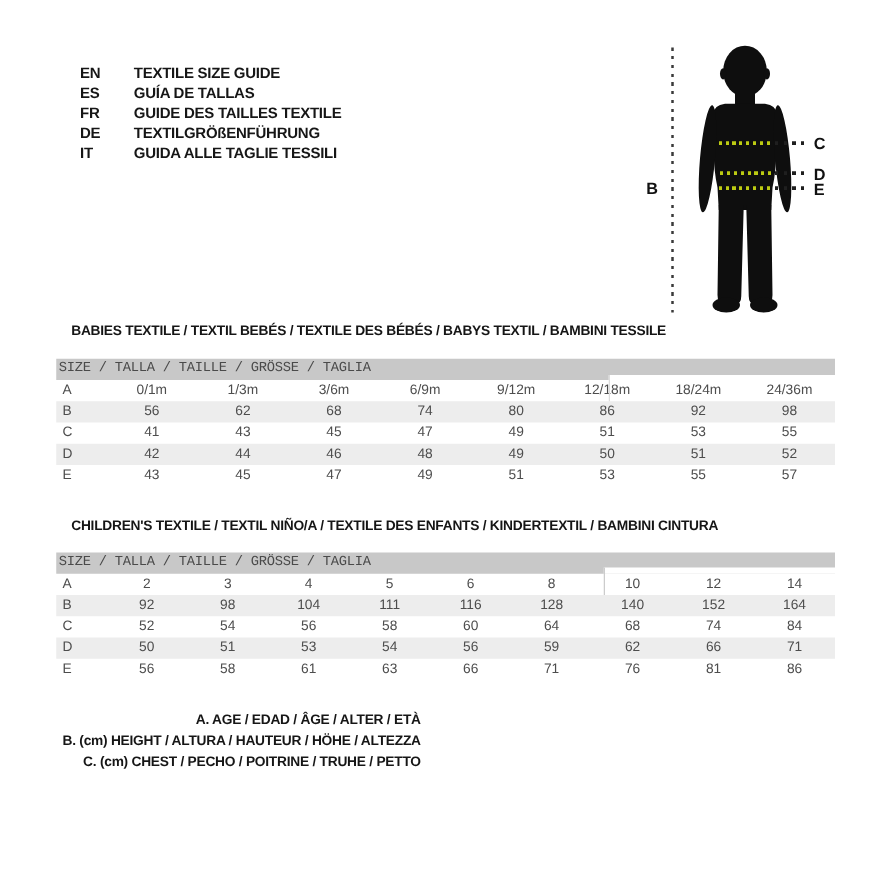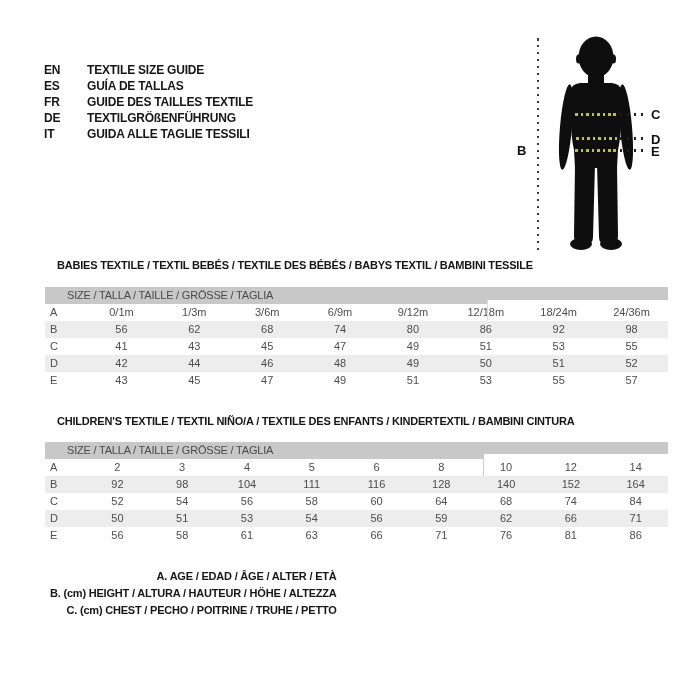--- a/index.html
+++ b/index.html
@@ -2,21 +2,21 @@
 <html><head>
 <meta charset="utf-8">
 <style>
   html,body { margin:0; padding:0; background:#fff; }
   .canvas {
     position:relative; width:700px; height:700px; background:#ffffff;
     font-family:"Liberation Sans", sans-serif; overflow:hidden;
     color:#161616;
   }
   
-  .lang-block { position:absolute; left:44px; top:50px;margin-top:12px; }
+  .lang-block { position:absolute; left:64px; top:50px; }
   .lang-row { display:flex; height:16px; line-height:16px; }
   .lang-code { width:43px; font-size:12px; font-weight:bold; letter-spacing:-0.2px; }
   .lang-title { font-size:12px; font-weight:bold; letter-spacing:-0.2px; white-space:nowrap; }
 
   
   .fig-svg { position:absolute; left:548px; top:32px; }
   .vline {
     position:absolute; left:537px; top:38px; width:2px; height:212px;
     background:repeating-linear-gradient(180deg,#3a3a3a 0 2.5px,transparent 2.5px 7px);
   }
@@ -35,22 +35,22 @@
   .lab-d { left:651px; top:133px; }
   .lab-e { left:651px; top:145px; }
 
   
   .tbl-title {
     position:absolute; left:57px; width:630px; font-size:11px; font-weight:bold;
     letter-spacing:-0.2px; color:#151515; white-space:nowrap;
   }
   .sizetable { position:absolute; left:45px; width:623px; }
   .size-bar {
-    height:17px; line-height:17px; background:#c8c8c8; padding-left:22px;
-    font-size:11px; color:#4a4a4a; letter-spacing:-0.2px; box-sizing:border-box;
+    height:17px; line-height:17px; background:#c8c8c8; padding-left:2px;
+    font-size:11px; color:#4a4a4a; letter-spacing:-0.2px; box-sizing:border-box;font-family:Liberation Mono, monospace;
   }
   .trow { display:flex; height:17px; line-height:17px; font-size:11px; color:#4d4d4d; }
   .trow.alt { background:#ededed; }
   .cell-label { width:40px; padding-left:5px; box-sizing:border-box; }
   .cell { flex:1; text-align:center; }
 
   
   .artifact-strip { position:absolute; background:#ffffff; }
   .artifact-line  { position:absolute; width:1px; }
   .a1s { left:487px; top:300px; width:181px; height:4px; }

